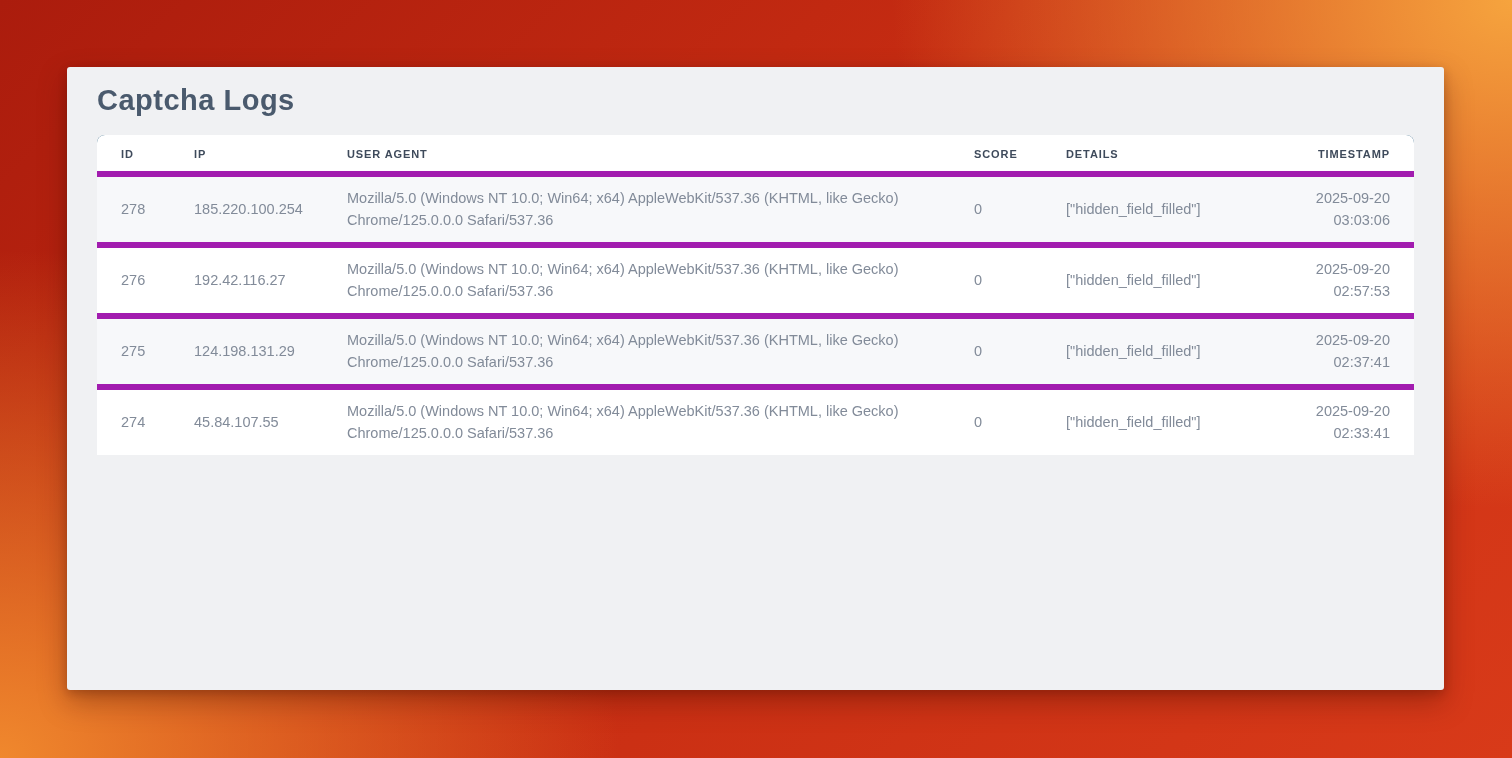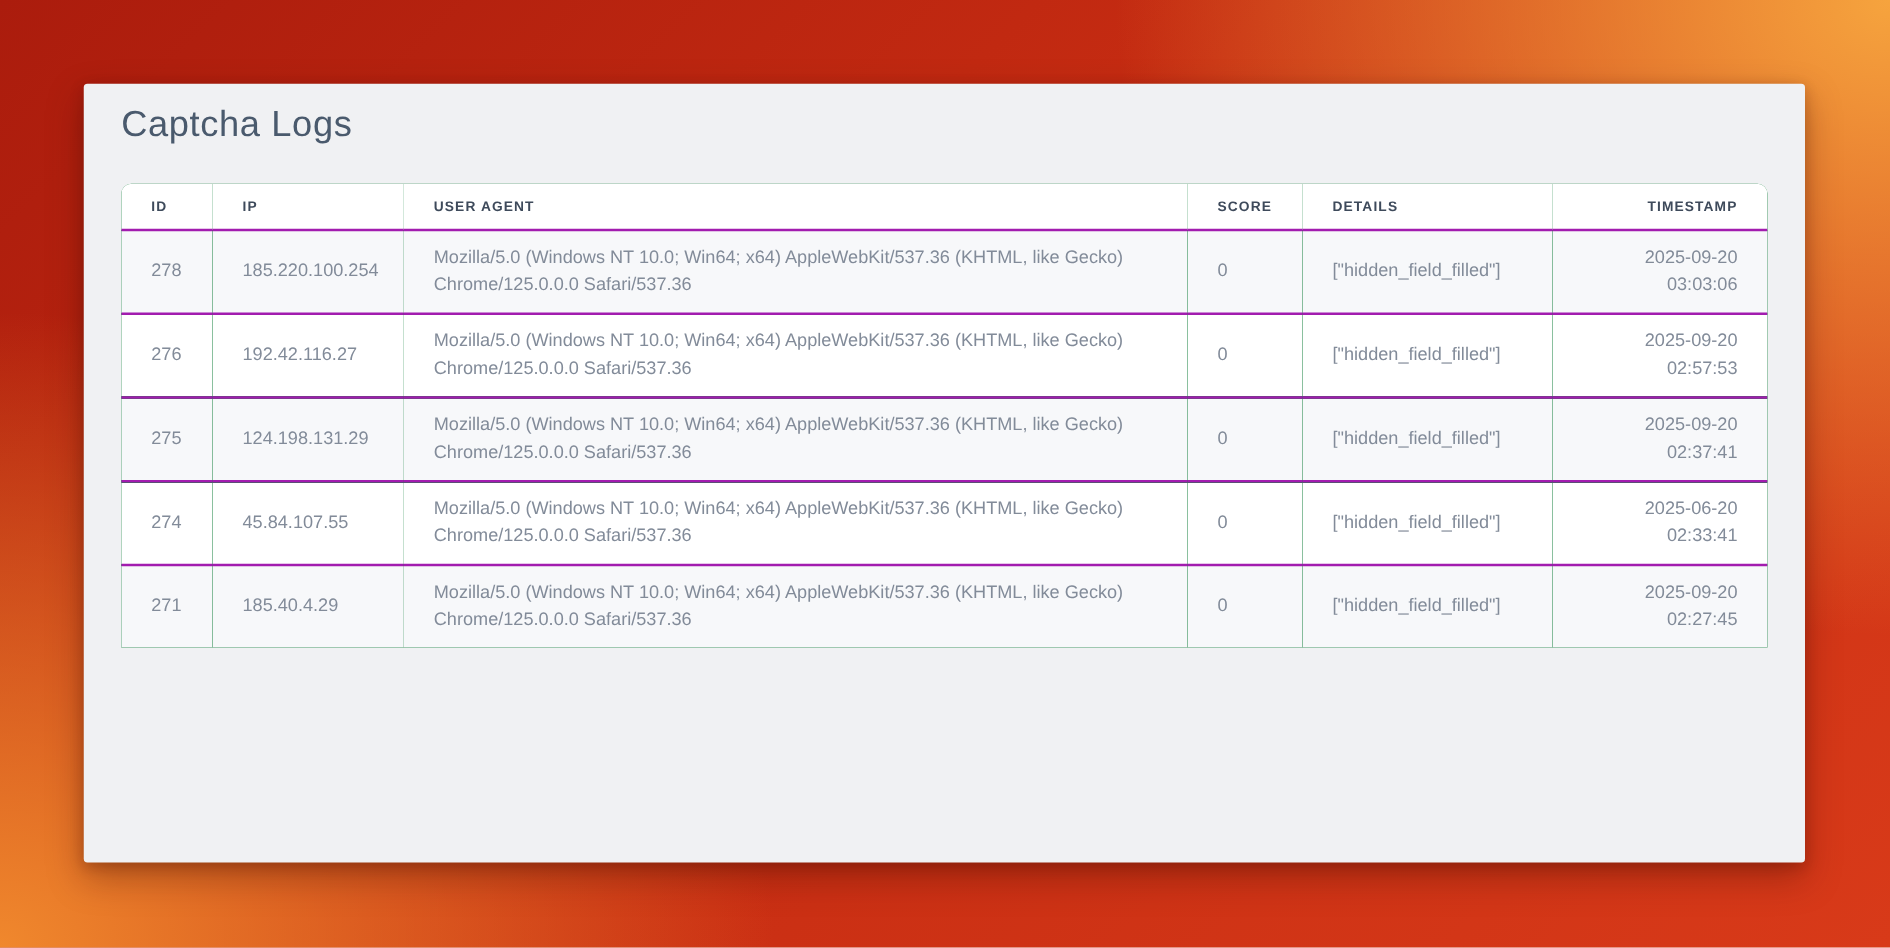--- a/index.html
+++ b/index.html
@@ -29,28 +29,28 @@
     border-radius: 3px;
     box-shadow: 0 12px 28px rgba(70, 15, 0, 0.35), 0 3px 10px rgba(70, 15, 0, 0.22);
     overflow: hidden;
   }
 
   .panel-title {
     margin: 0;
     padding: 17px 30px 15px 30px;
     font-size: 29px;
     line-height: 32px;
-    font-weight: 400;
+    font-weight: 700;
     letter-spacing: 0.5px;
     color: #4a5a6d;
   }
 
   .table-wrap {
-    margin: 16px 30px;
-    background: #15803d;
+    margin: 4px 30px;
+    background: #0c4a6e;
     border-radius: 8px 8px 0 0;
     overflow: hidden;
   }
 
   table {
     width: 100%;
     border-collapse: collapse;
     table-layout: fixed;
   }
 
@@ -58,21 +58,21 @@
     background: #ffffff;
     text-align: left;
     font-size: 11px;
     font-weight: 700;
     letter-spacing: 0.9px;
     text-transform: uppercase;
     color: #3e4a5b;
     padding: 13px 24px 11px 24px;
   }
 
-  tbody tr { border-top: 2px solid #a21caf; }
+  tbody tr { border-top: 6px solid #a21caf; }
   tbody tr:nth-child(odd)  { background: #f7f8fa; }
   tbody tr:nth-child(even) { background: #ffffff; }
 
   tbody td {
     padding: 11px 24px;
     font-size: 14.5px;
     line-height: 21.5px;
     color: #828b99;
     height: 65px;
     vertical-align: middle;
@@ -130,26 +130,18 @@
             <td class="col-score">0</td>
             <td class="col-details">["hidden_field_filled"]</td>
             <td class="col-timestamp">2025-09-20 02:37:41</td>
           </tr>
           <tr>
             <td class="col-id">274</td>
             <td class="col-ip">45.84.107.55</td>
             <td class="col-user_agent">Mozilla/5.0 (Windows NT 10.0; Win64; x64) AppleWebKit/537.36 (KHTML, like Gecko) Chrome/125.0.0.0 Safari/537.36</td>
             <td class="col-score">0</td>
             <td class="col-details">["hidden_field_filled"]</td>
-            <td class="col-timestamp">2025-06-20 02:33:41</td>
-          </tr>
-          <tr>
-            <td class="col-id">271</td>
-            <td class="col-ip">185.40.4.29</td>
-            <td class="col-user_agent">Mozilla/5.0 (Windows NT 10.0; Win64; x64) AppleWebKit/537.36 (KHTML, like Gecko) Chrome/125.0.0.0 Safari/537.36</td>
-            <td class="col-score">0</td>
-            <td class="col-details">["hidden_field_filled"]</td>
-            <td class="col-timestamp">2025-09-20 02:27:45</td>
+            <td class="col-timestamp">2025-09-20 02:33:41</td>
           </tr>
         </tbody>
     </table>
   </div>
 </div>
 
 </body></html>

